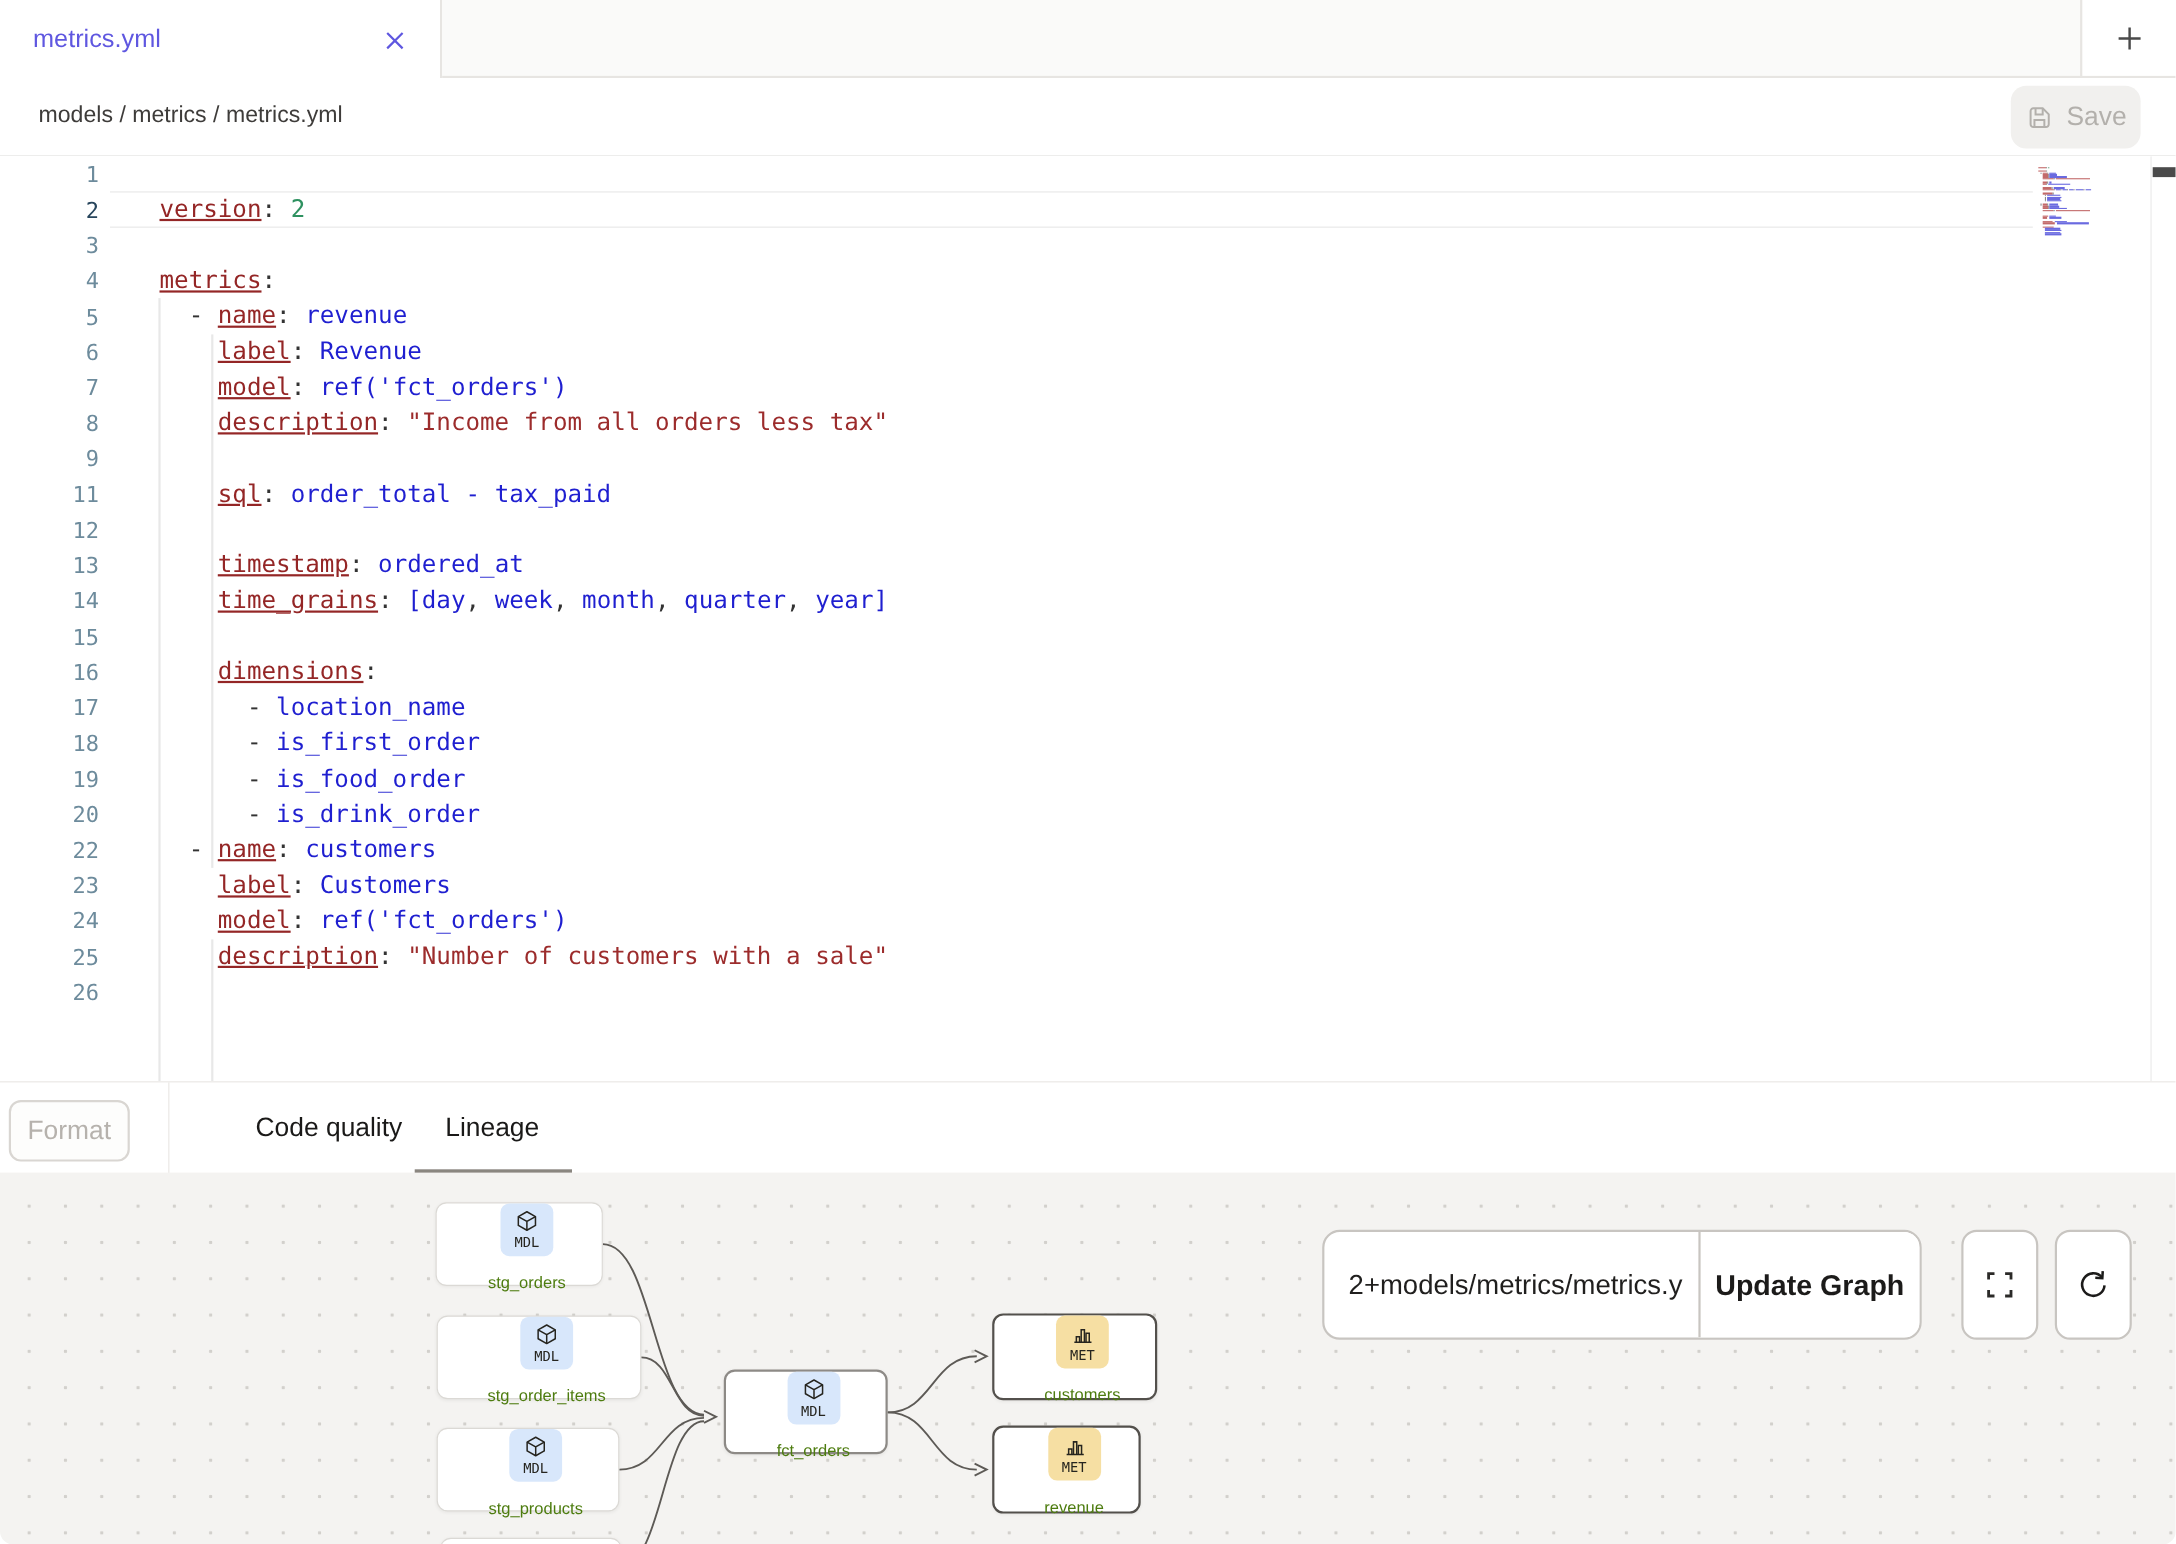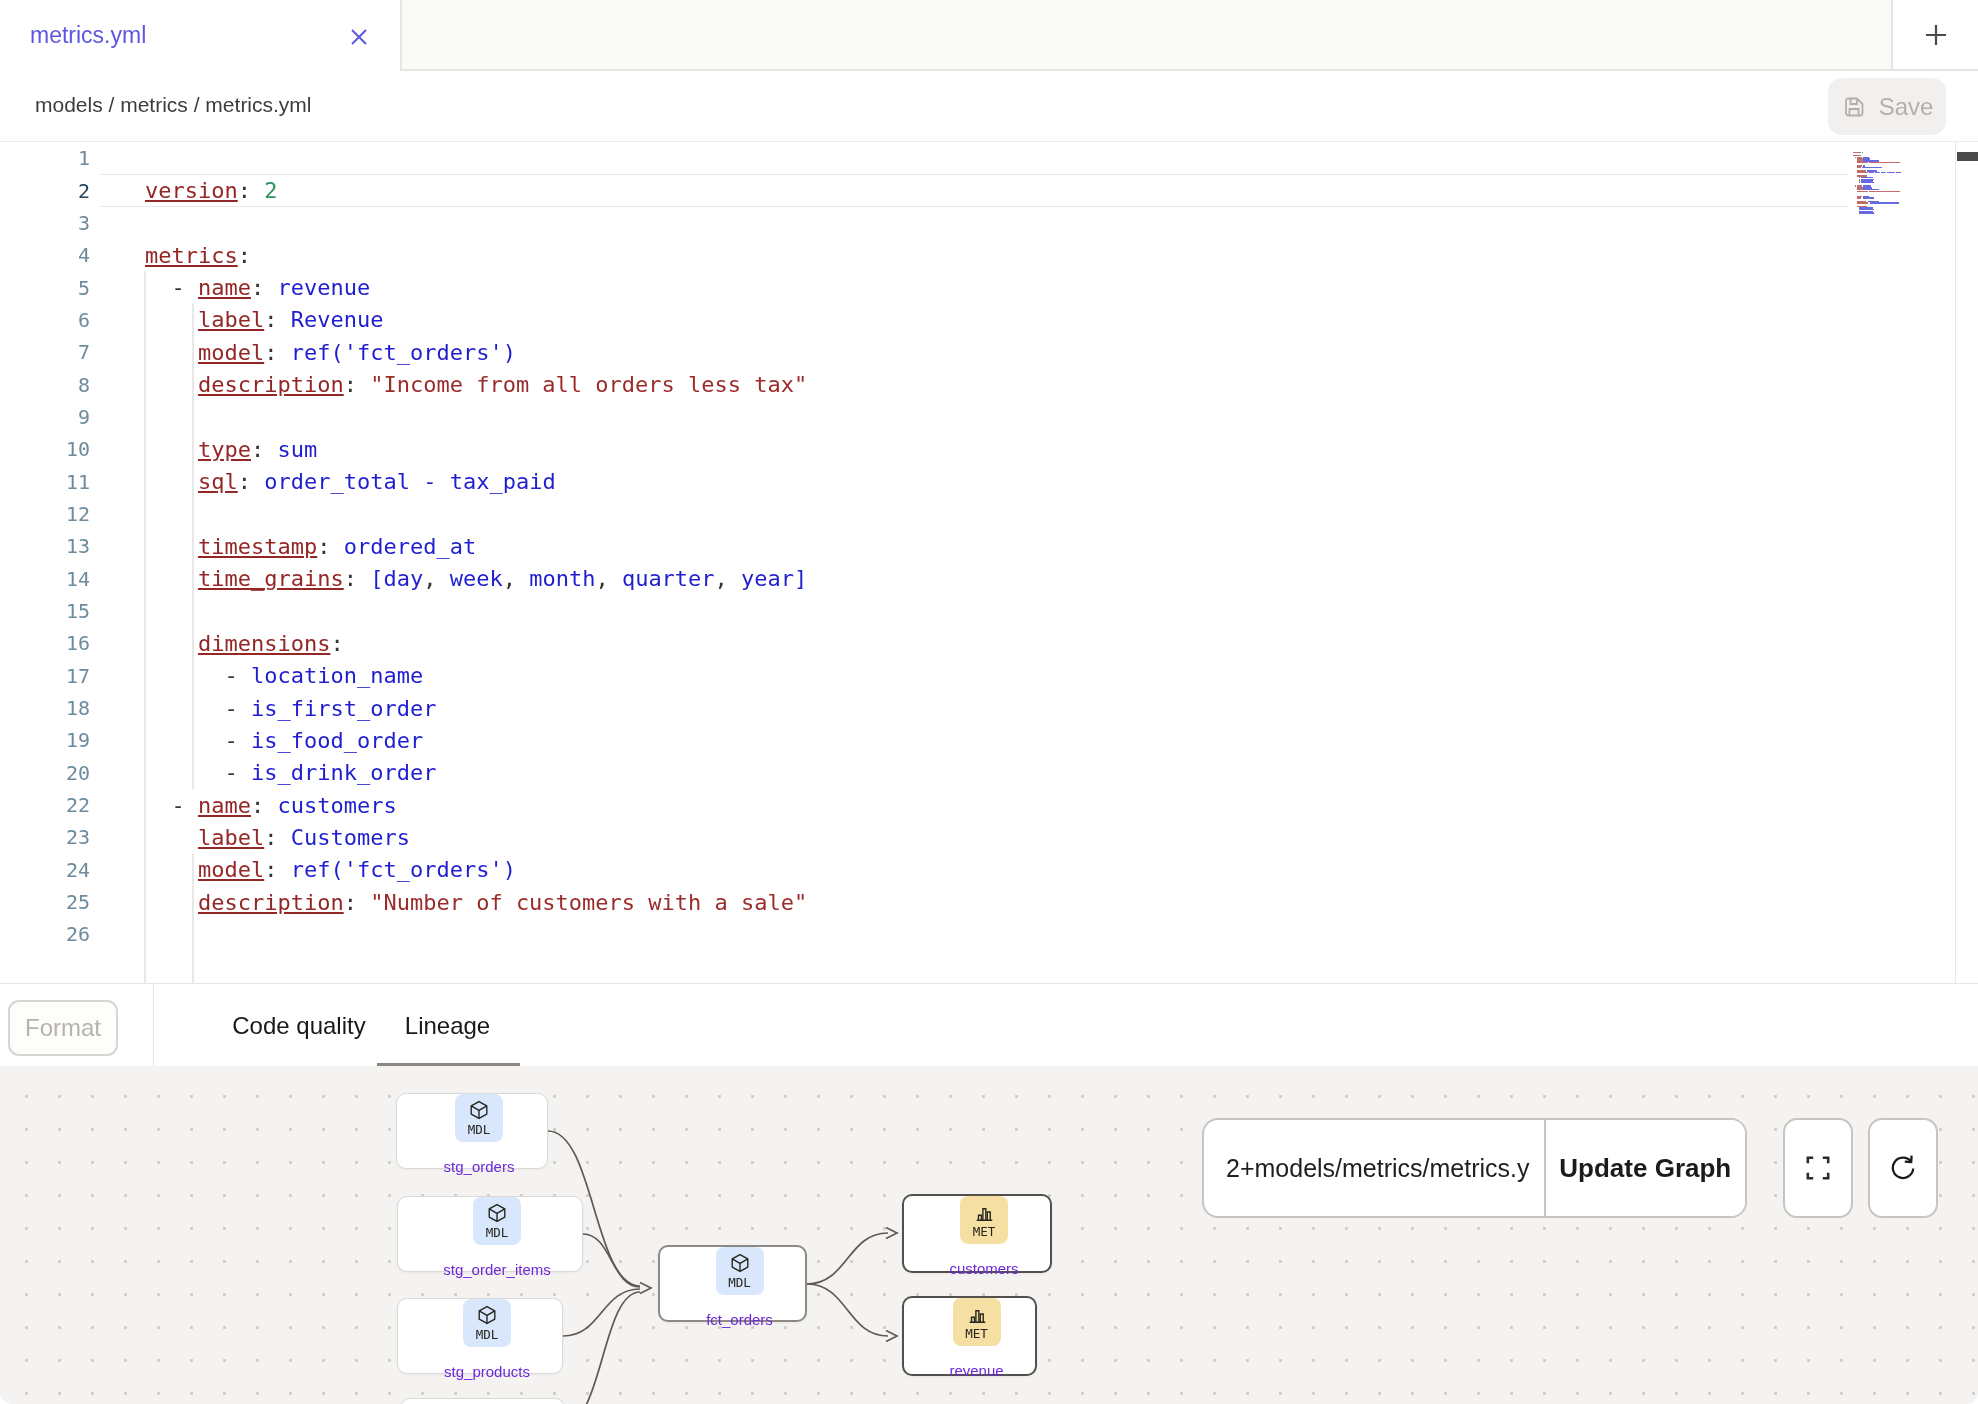--- a/index.html
+++ b/index.html
@@ -70,21 +70,21 @@
   .lnode { position:absolute; background:#fff; border-radius:10px; display:flex; align-items:center;
     gap:16px; padding-left:14px; box-shadow:0 1px 3px rgba(0,0,0,0.05);flex-direction:column; }
   .lnode.b-light { border:1.5px solid #dbd9d5; }
   .lnode.b-medium { border:2px solid #8d8a86; }
   .lnode.b-dark { border:2.5px solid #53504c; }
   .nbadge { width:48px; height:48px; border-radius:8px; display:flex; flex-direction:column;
     align-items:center; justify-content:center; flex:0 0 48px; }
   .nbadge.MDL { background:#d8e7fb; }
   .nbadge.MET { background:#f6dfa3; }
   .nbadge span { font-family:"DejaVu Sans Mono", monospace; font-size:12.5px; color:#26251f; margin-top:1px; }
-  .nlabel { font-size:15px; color:#6d28d9; }
+  .nlabel { font-size:15px; color:#4d7c0f; }
 
   .graph-controls button, .sel-wrap { font-family:"Liberation Sans", sans-serif; }
   .sel-wrap { position:absolute; left:1202px; top:52px; width:545px; height:100px; background:#fff;
     border:2px solid #c8c5c1; border-radius:16px; display:flex; overflow:hidden; }
   .sel-input { width:342px; display:flex; align-items:center; padding-left:22px; font-size:25px;
     color:#201f1e; white-space:nowrap; overflow:hidden; }
   .update-btn { width:203px; border:none; border-left:2px solid #c8c5c1; background:#fff;
     font-size:26px; font-weight:600; color:#1c1b1a; font-family:"Liberation Sans", sans-serif; }
   .sq-btn { position:absolute; top:52px; width:70px; height:100px; background:#fff;
     border:2px solid #c8c5c1; border-radius:14px; display:flex; align-items:center; justify-content:center; }
@@ -152,24 +152,20 @@
           <div class="gutter">7</div>
           <div class="codetext"><span class="tk-p">    </span><span class="tk-k">model</span><span class="tk-p">:</span><span class="tk-v"> ref('fct_orders')</span></div>
         </div>
         <div class="code-line">
           <div class="gutter">8</div>
           <div class="codetext"><span class="tk-p">    </span><span class="tk-k">description</span><span class="tk-p">:</span><span class="tk-s"> "Income from all orders less tax"</span></div>
         </div>
         <div class="code-line">
           <div class="gutter">9</div>
           <div class="codetext"></div>
-        </div>
-        <div class="code-line">
-          <div class="gutter">10</div>
-          <div class="codetext"><span class="tk-p">    </span><span class="tk-k">type</span><span class="tk-p">:</span><span class="tk-v"> sum</span></div>
         </div>
         <div class="code-line">
           <div class="gutter">11</div>
           <div class="codetext"><span class="tk-p">    </span><span class="tk-k">sql</span><span class="tk-p">:</span><span class="tk-v"> order_total - tax_paid</span></div>
         </div>
         <div class="code-line">
           <div class="gutter">12</div>
           <div class="codetext"></div>
         </div>
         <div class="code-line">

